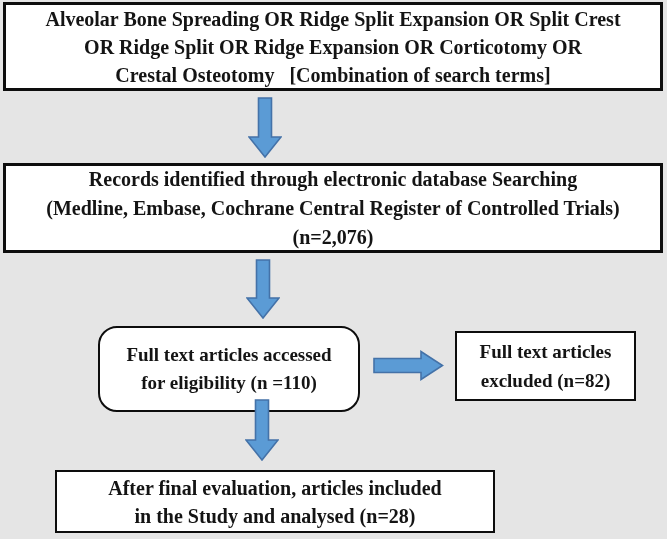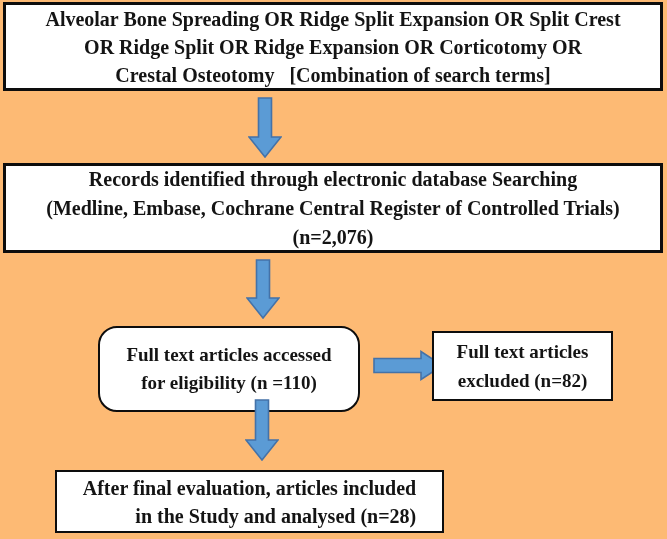--- a/index.html
+++ b/index.html
@@ -4,21 +4,21 @@
 <style>
   html, body {
     margin: 0;
     padding: 0;
     background: #ffffff;
   }
   .canvas {
     position: relative;
     width: 667px;
     height: 539px;
-    background: #fdba74;
+    background: #e5e5e5;
     font-family: "Liberation Serif", "DejaVu Serif", serif;
     overflow: hidden;
   }
   .fc-box {
     position: absolute;
     box-sizing: border-box;
     border: 2px solid #0d0d0d;
     background: #ffffff;
     display: flex;
     align-items: center;
@@ -26,22 +26,22 @@
     text-align: center;
   }
   .fc-box .txt {
     font-weight: bold;
     color: #141414;
     white-space: pre-wrap;
   }
   .box-search   { left: 3px;   top: 2px;   width: 660px; height: 89px; border-width: 3px; }
   .box-records  { left: 3px;   top: 163px; width: 660px; height: 90px; border-width: 3px; }
   .box-accessed { left: 98px;  top: 326px; width: 262px; height: 86px; border-radius: 19px; }
-  .box-excluded { left: 432px; top: 331px; width: 181px; height: 70px; }
-  .box-included { left: 55px;  top: 470px; width: 389px; height: 63px; text-align: right; }
+  .box-excluded { left: 455px; top: 331px; width: 181px; height: 70px; }
+  .box-included { left: 55px;  top: 470px; width: 440px; height: 63px; }
 
   .box-search .txt   { font-size: 20px; line-height: 28px; }
   .box-records .txt  { font-size: 20px; line-height: 29px; text-align: center; }
   .box-accessed .txt { font-size: 19px; line-height: 28px; }
   .box-excluded .txt { font-size: 19px; line-height: 29px; }
   .box-included .txt { font-size: 20px; line-height: 28px; }
 
   .fc-arrow {
     position: absolute;
     display: block;

